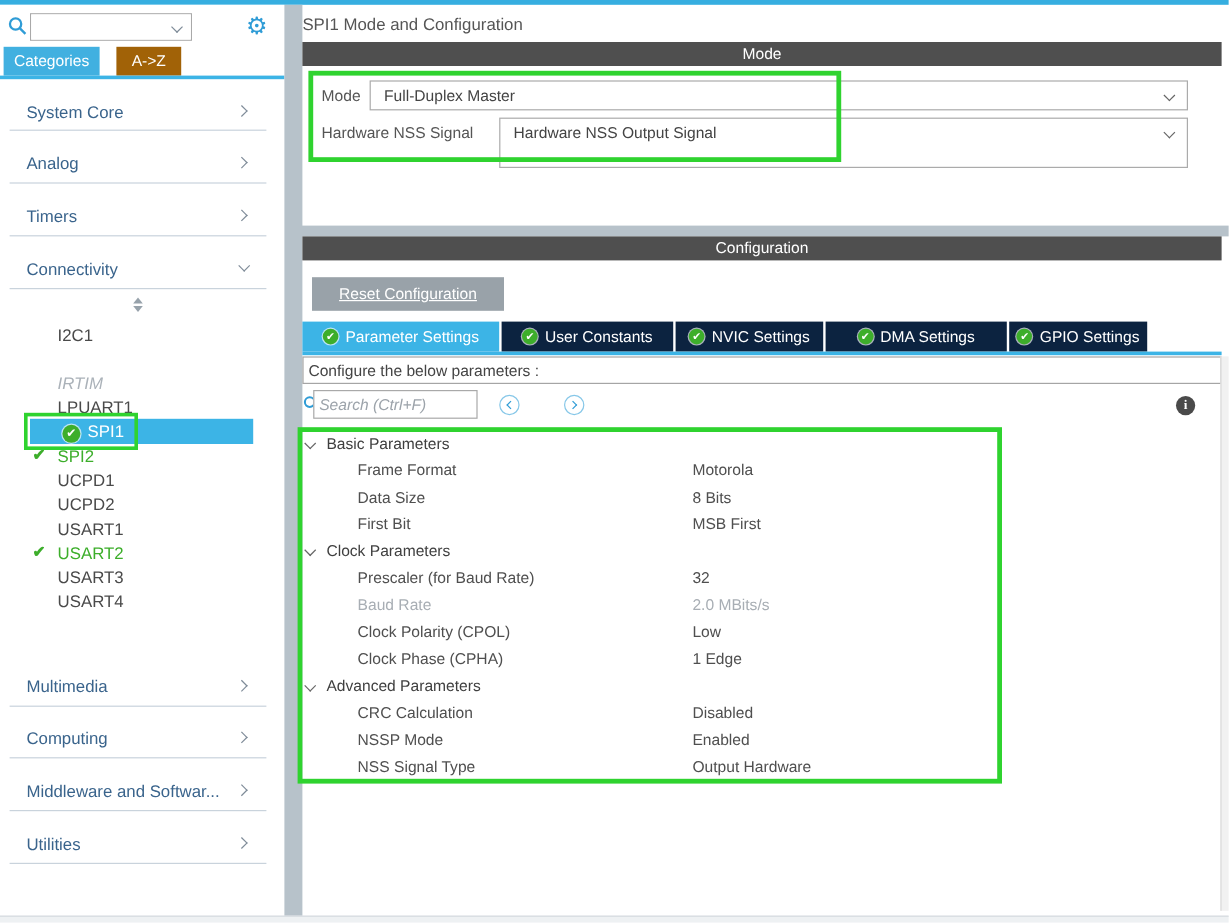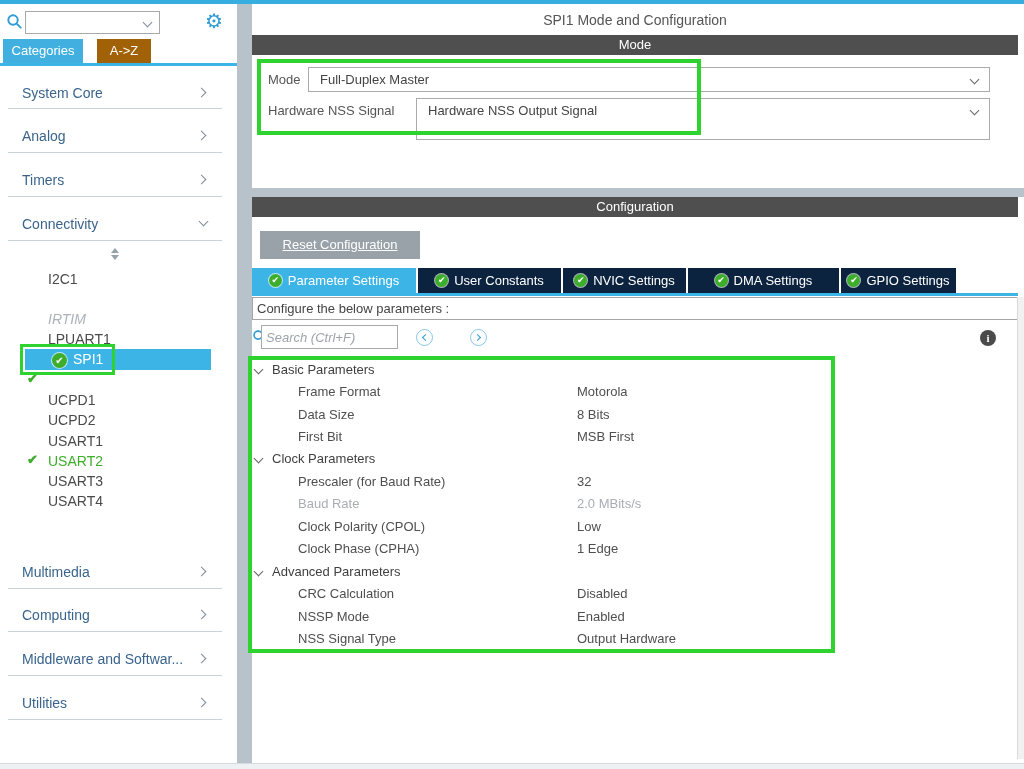--- a/index.html
+++ b/index.html
@@ -56,21 +56,21 @@
 
   
   .annot { border:4px solid #2FD32F; pointer-events:none; z-index:40; }
   #annot-spi1 { left:20px; top:340px; width:95px; height:31px; border-width:3px; }
   #annot-mode { left:257px; top:59px; width:444px; height:76px; }
   #annot-params { left:248px; top:356px; width:587px; height:297px; }
 
   
   .darkbar { left:252px; width:766px; height:20px; background:#4F4F4F; color:#fff;
              font-size:13px; text-align:center; line-height:20px; }
-  #main-title { left:252px; top:8px; width:766px; height:24px; text-align:center; font-size:14px; color:#555; line-height:24px; }
+  #main-title { left:252px; top:8px; width:766px; height:24px; font-size:14px; color:#555; line-height:24px; }
 
   .fldlabel { font-size:13px; color:#555; line-height:25px; }
   .dd { border:1px solid #ABABAB; background:#fff; font-size:13px; color:#444; line-height:23px; padding-left:11px; cursor:pointer; }
   .dd .chev { position:absolute; right:11px; top:8px; }
 
   #reset-btn { left:260px; top:231px; width:160px; height:28px; background:#99A2A9; color:#fff;
                font-size:13px; text-align:center; line-height:28px; cursor:pointer;text-decoration:underline; }
 
   .ctab { top:268px; height:25px; display:flex; align-items:center; justify-content:center; gap:6px;
           color:#fff; font-size:13px; background:#0C2340; cursor:pointer; }
@@ -149,20 +149,21 @@
 
   <div class="p abs" style="top:265px">I2C1</div>
   <div class="p abs italic" style="top:305px">IRTIM</div>
   <div class="p abs" style="top:325px">LPUART1</div>
 
   <div class="p abs sel" style="top:345px">
     <span class="badge big" style="margin-right:6px">✔</span><span>SPI1</span>
   </div>
 
   <span class="gcheck abs" style="top:367px">✔</span>
+  <div class="p abs green" style="top:366px">SPI2</div>
 
   <div class="p abs" style="top:386px">UCPD1</div>
   <div class="p abs" style="top:406px">UCPD2</div>
   <div class="p abs" style="top:427px">USART1</div>
 
   <span class="gcheck abs" style="top:448px">✔</span>
   <div class="p abs green" style="top:447px">USART2</div>
 
   <div class="p abs" style="top:467px">USART3</div>
   <div class="p abs" style="top:487px">USART4</div>

